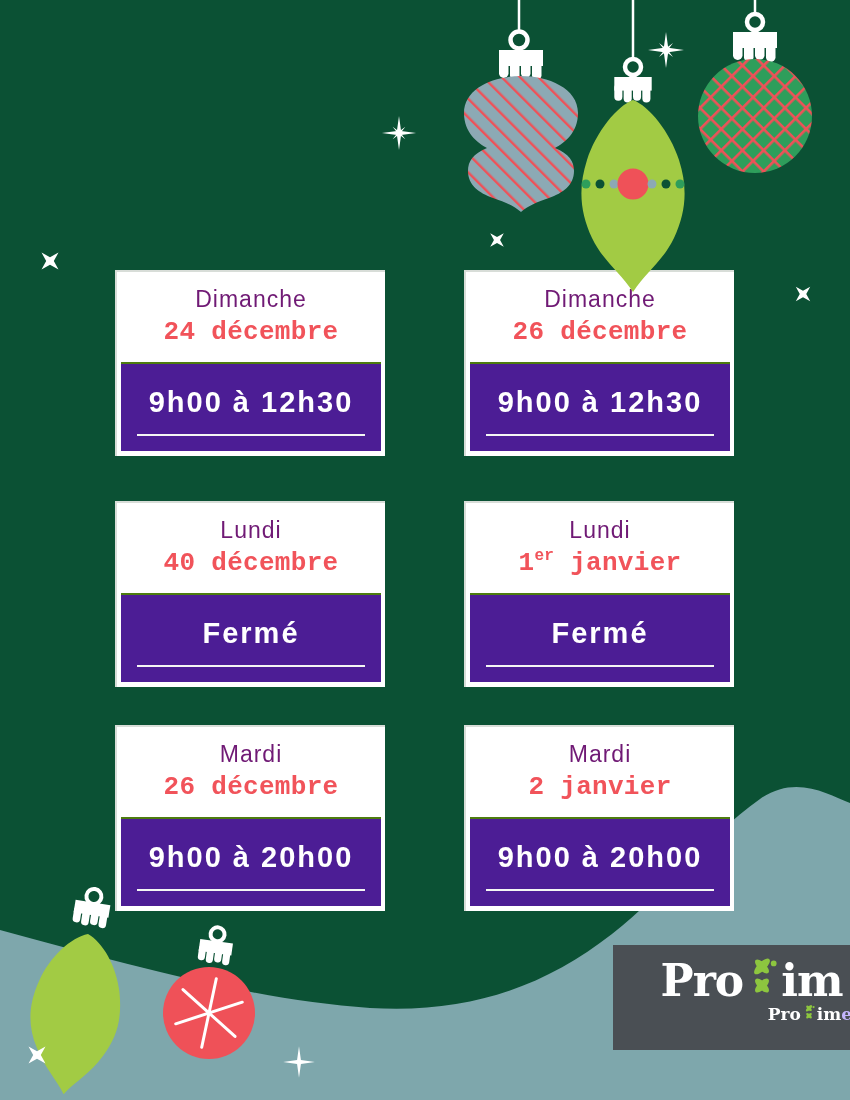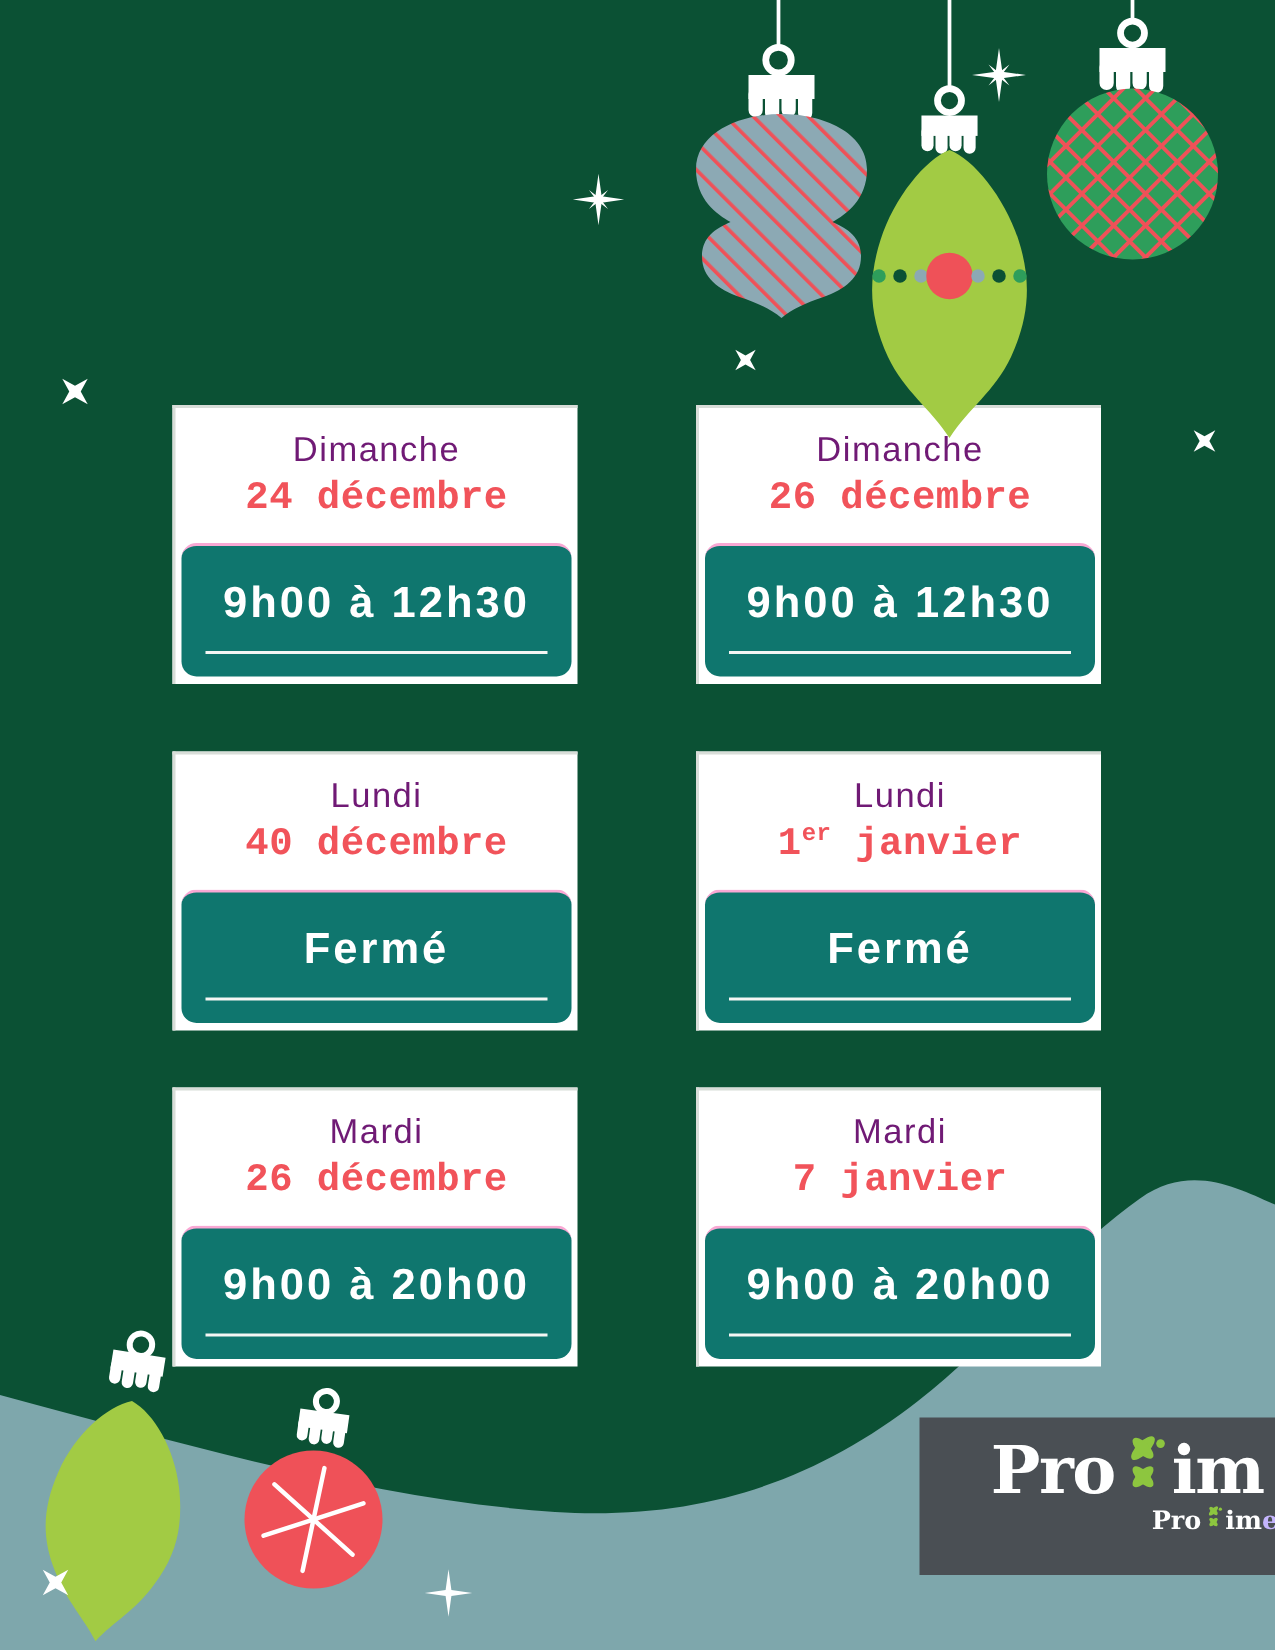--- a/index.html
+++ b/index.html
@@ -17,21 +17,21 @@
   .title .l1 { font-size:47px; letter-spacing:-1px; }
   .title .l2 { font-size:97px; letter-spacing:-3px; margin-top:6px; }
 
   .card { position:absolute; width:270px; height:186px; background:#FFFFFF;
           border-top:2px solid #D8DDD8; border-left:2px solid #D8DDD8;
           box-sizing:border-box; text-align:center; z-index:2; }
   .card .day  { margin-top:14px; font-size:23px; letter-spacing:1px; color:#701a75; }
   .card .date { margin-top:3px; font-size:26px; font-weight:bold; color:#F1535A; letter-spacing:0.3px;font-family:Liberation Mono, monospace; }
   .card .date sup { font-size:16px; }
   .hours-box { position:absolute; left:4px; right:4px; top:90px; bottom:5px;
-               background:#0f766e; border-top:2px solid #f9a8d4;border-radius:10px; }
+               background:#4c1d95; border-top:2px solid #4d7c0f; }
   .hours { margin-top:22px; color:#FFFFFF; font-weight:bold; font-size:29px; letter-spacing:2px; }
   .rule  { width:88%; height:2px; background:#F4F6F4; margin:15px auto 0; }
 
   .c1 { left:115px; top:270px; } .c2 { left:464px; top:270px; }
   .c3 { left:115px; top:501px; } .c4 { left:464px; top:501px; }
   .c5 { left:115px; top:725px; } .c6 { left:464px; top:725px; }
 
   .logo { position:absolute; left:613px; top:945px; width:277px; height:105px;
           background:#4A4F54; z-index:3; color:#FFFFFF;
           font-family:"DejaVu Serif", serif; }
@@ -131,21 +131,21 @@
     <div class="day">Mardi</div>
     <div class="date"><span>26 décembre</span><sup></sup><span></span></div>
     <div class="hours-box">
       <div class="hours">9h00 à 20h00</div>
       <div class="rule"></div>
     </div>
   </div>
 
   <div class="card c6">
     <div class="day">Mardi</div>
-    <div class="date"><span>7 janvier</span><sup></sup><span></span></div>
+    <div class="date"><span>2 janvier</span><sup></sup><span></span></div>
     <div class="hours-box">
       <div class="hours">9h00 à 20h00</div>
       <div class="rule"></div>
     </div>
   </div>
 
   <svg id="top-scene" class="layer" width="850" height="1100" viewBox="0 0 850 1100">
     <defs>
       <pattern id="pStripe" width="13" height="13" patternUnits="userSpaceOnUse" patternTransform="rotate(-45)">
         <rect width="13" height="13" fill="#8CA9B4"></rect>

